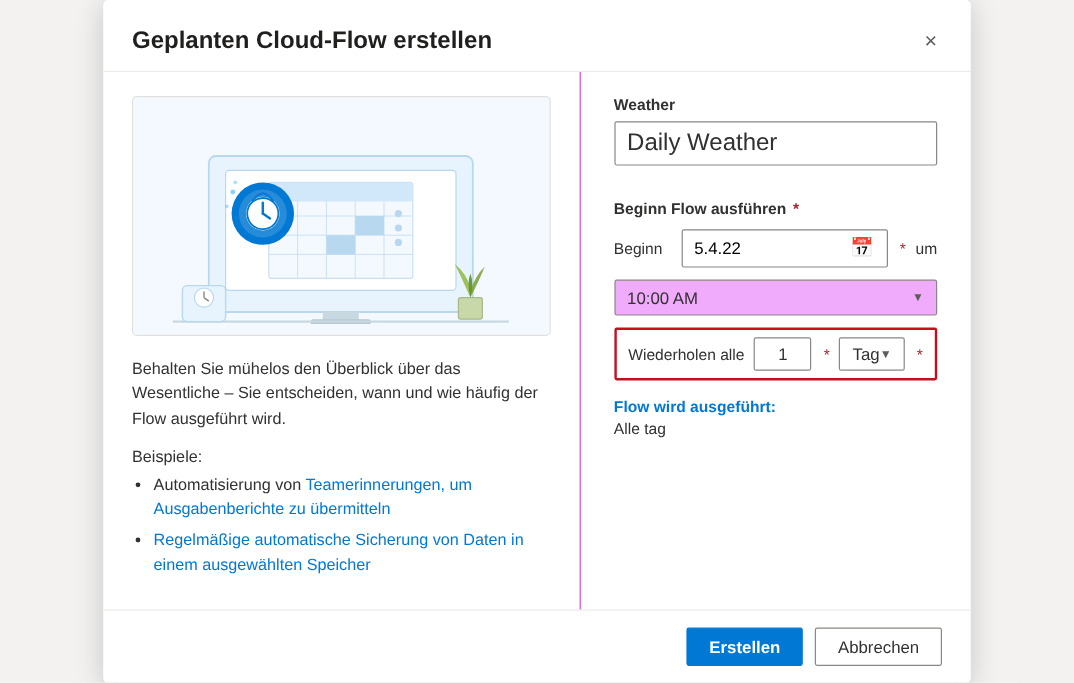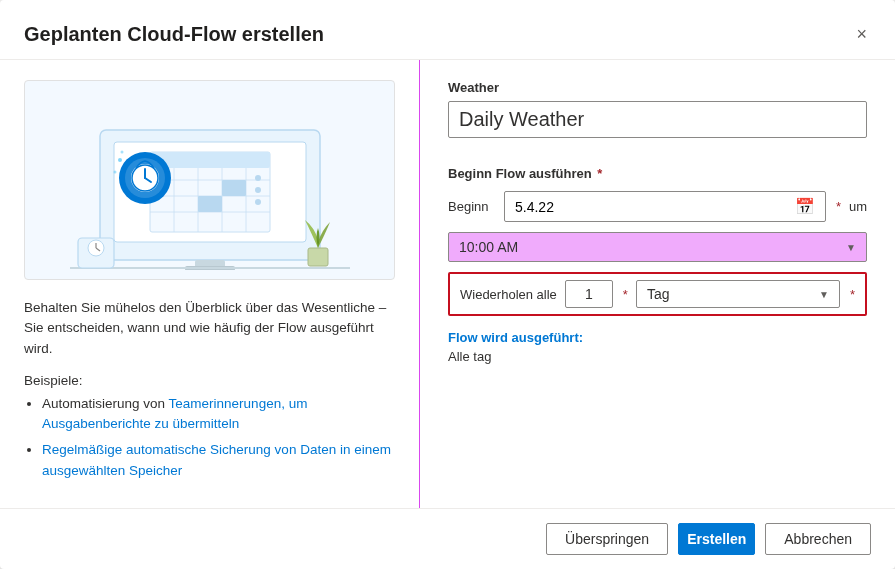--- a/index.html
+++ b/index.html
@@ -7,21 +7,21 @@
       font-family: 'Segoe UI', Arial, sans-serif;
       background: #f3f2f1;
       display: flex;
       align-items: center;
       justify-content: center;
       min-height: 100vh;
       font-size: 14px;
     }
     .dialog {
       background: #fff;
-      width: 895px;
+      width: 723px;
       min-height: 569px;
       border-radius: 4px;
       box-shadow: 0 4px 24px rgba(0,0,0,0.18);
       display: flex;
       flex-direction: column;
       position: relative;
     }
     .dialog-header {
       padding: 20px 24px 10px 24px;
       border-bottom: 1px solid #edebe9;
@@ -225,21 +225,21 @@
       padding: 7px 18px;
       font-size: 14px;
       color: #323130;
       cursor: pointer;
       font-weight: 400;
     }
     .btn-primary {
       background: #0078d4;
       border: 1px solid #0078d4;
       border-radius: 2px;
-      padding: 7px 8px;
+      padding: 7px 18px;
       font-size: 14px;
       color: #fff;
       cursor: pointer;
       font-weight: 600;
     }
     .calendar-icon {
       font-size: 16px;
       color: #605e5c;
     }
     .beginn-date-wrapper {
@@ -377,17 +377,16 @@
       </div>
 
       <div>
         <div class="flow-result-label">Flow wird ausgeführt:</div>
         <div class="flow-result-value">Alle tag</div>
       </div>
     </div>
   </div>
 
   <div class="dialog-footer">
-    <button class="btn-secondary">Überspringen</button>
     <button class="btn-primary">Erstellen</button>
     <button class="btn-secondary">Abbrechen</button>
   </div>
 </div>
 
 </body></html>

